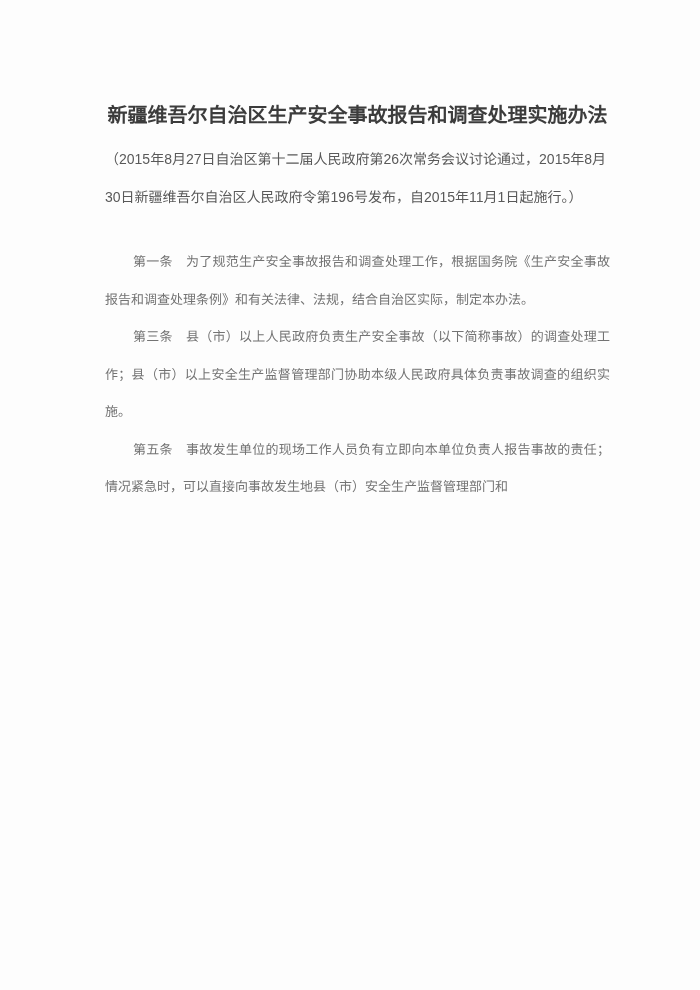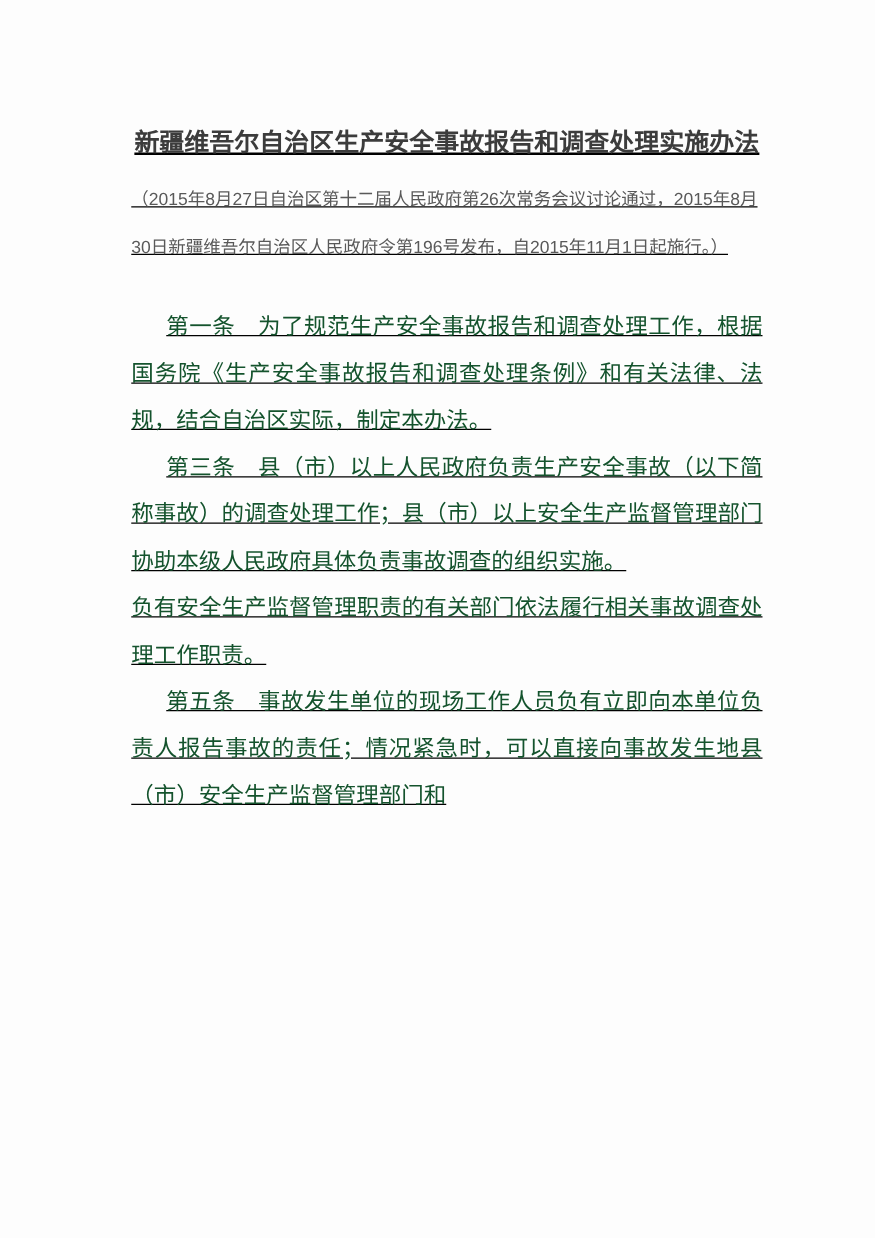--- a/index.html
+++ b/index.html
@@ -28,39 +28,38 @@
   }
   .doc-preamble {
     margin: 0 0 27px 0;
     font-size: 14px;
     line-height: 37.5px;
     color: #595959;
     text-align: left;
   }
   .doc-body p.para {
     margin: 0;
-    font-size: 18px;
+    font-size: 13px;
     line-height: 37.5px;
-    color: #14532d;
+    color: #737373;
     text-align: justify;
     text-justify: inter-ideograph;
   }
   .doc-body p.para.indent {
     text-indent: 28px;
   }
 </style>
 </head>
 <body>
 
-<div class="page" style="background: rgb(253, 253, 253); text-decoration: underline;">
+<div class="page" style="background: rgb(253, 253, 253);">
 
   <h1 class="doc-title" style="color: rgb(60, 60, 60);">新疆维吾尔自治区生产安全事故报告和调查处理实施办法</h1>
 
   <p class="doc-preamble">（2015年8月27日自治区第十二届人民政府第26次常务会议讨论通过，2015年8月30日新疆维吾尔自治区人民政府令第196号发布，自2015年11月1日起施行。）</p>
 
   <div class="doc-body">
     <p class="para indent">第一条　为了规范生产安全事故报告和调查处理工作，根据国务院《生产安全事故报告和调查处理条例》和有关法律、法规，结合自治区实际，制定本办法。</p>
     <p class="para indent">第三条　县（市）以上人民政府负责生产安全事故（以下简称事故）的调查处理工作；县（市）以上安全生产监督管理部门协助本级人民政府具体负责事故调查的组织实施。</p>
-    <p class="para">负有安全生产监督管理职责的有关部门依法履行相关事故调查处理工作职责。</p>
     <p class="para indent">第五条　事故发生单位的现场工作人员负有立即向本单位负责人报告事故的责任；情况紧急时，可以直接向事故发生地县（市）安全生产监督管理部门和</p>
   </div>
 
 </div>
 
 </body></html>

